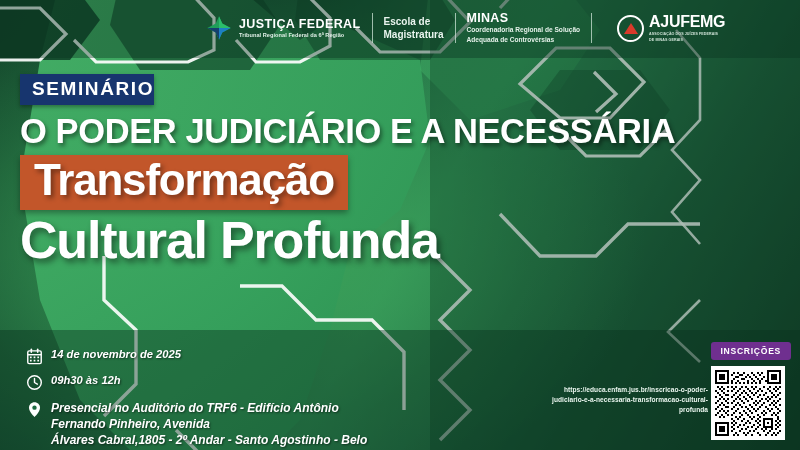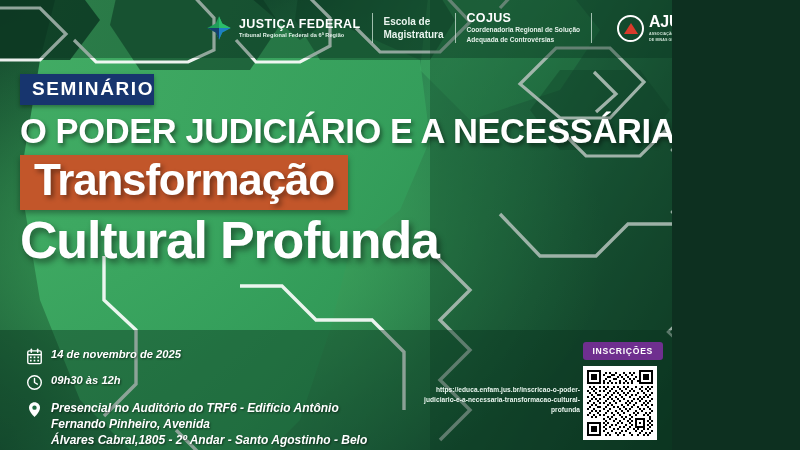--- a/index.html
+++ b/index.html
@@ -5,21 +5,21 @@
 <style>
   * { margin:0; padding:0; box-sizing:border-box; }
   html,body { width:800px; height:450px; }
   body {
     font-family:"Liberation Sans", sans-serif;
     background:#0d3020;
     overflow:hidden;
   }
   .poster {
     position:relative;
-    width:672px; height:450px;
+    width:800px; height:450px;
     overflow:hidden;
     background:
       radial-gradient(ellipse 520px 330px at 30% 55%, #3faa5d 0%, #34975250 55%, #1d5c3a00 78%),
       linear-gradient(120deg,#14472c 0%,#1a5636 28%,#2f8a55 52%,#1c5a39 76%,#103823 100%);
   }
 
   
   .bgsvg { position:absolute; inset:0; width:800px; height:450px; }
 
   
@@ -206,21 +206,21 @@
       <div class="two-line">
         <div>Escola de</div>
         <div>Magistratura</div>
       </div>
     </div>
 
     <div class="vdiv"></div>
 
     <div class="logo-block">
       <div>
-        <div class="blk-title">COJUS</div>
+        <div class="blk-title">MINAS</div>
         <div class="blk-sub">Coordenadoria Regional de Solução</div>
         <div class="blk-sub">Adequada de Controvérsias</div>
       </div>
     </div>
 
     <div class="vdiv"></div>
 
 
     <div class="ajufemg">
       <div class="ring">

